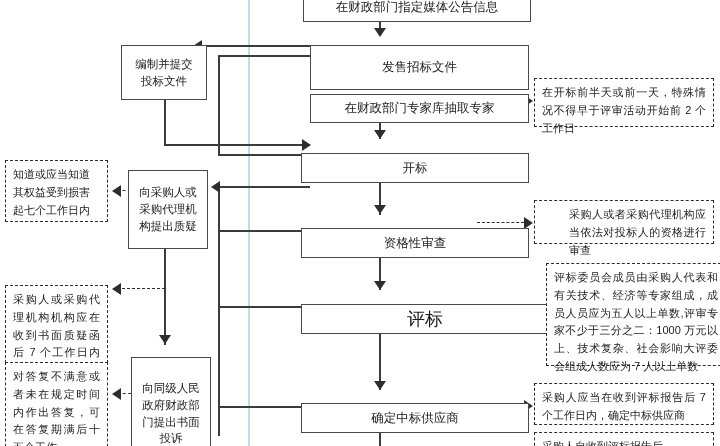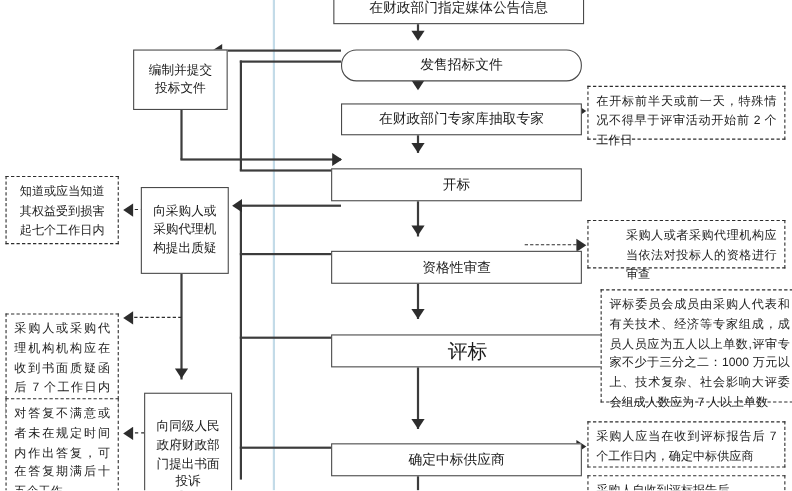--- a/index.html
+++ b/index.html
@@ -171,21 +171,21 @@
   <div class="arrow left" style="left:112px; top:388px;"></div>
 
   <div class="pbox" style="left:303px; top:-20px; width:228px; height:30px; font-size:12.5px;">
     <span class="txt">在财政部门指定媒体公告信息</span>
   </div>
 
   <div class="pbox" style="left:121px; top:33px; width:86px; height:55px; font-size:11.5px;">
     <span class="txt">编制并提交投标文件</span>
   </div>
 
-  <div class="pbox" style="left:310px; top:33px; width:219px; height:29px; font-size:12.5px;border-radius:14px;">
+  <div class="pbox" style="left:310px; top:33px; width:219px; height:45px; font-size:12.5px;">
     <span class="txt">发售招标文件</span>
   </div>
 
   <div class="pbox" style="left:310px; top:82px; width:219px; height:29px; font-size:12.5px;">
     <span class="txt">在财政部门专家库抽取专家</span>
   </div>
 
   <div class="pbox" style="left:301px; top:141px; width:228px; height:30px; font-size:12.5px;">
     <span class="txt">开标</span>
   </div>
@@ -207,21 +207,21 @@
   </div>
 
   <div class="pbox" style="left:301px; top:391px; width:228px; height:30px; font-size:12.5px;">
     <span class="txt">确定中标供应商</span>
   </div>
 
   <div class="abox" style="left:534px; top:78px; width:180px; height:49px; font-size:11px;">
     <span class="txt">在开标前半天或前一天，特殊情况不得早于评审活动开始前 2 个工作日</span>
   </div>
 
-  <div class="abox" style="left:5px; top:160px; width:103px; height:62px; font-size:11px; text-align:center;">
+  <div class="abox" style="left:5px; top:160px; width:103px; height:62px; font-size:11px; text-align:left;">
     <span class="txt">知道或应当知道其权益受到损害起七个工作日内</span>
   </div>
 
   <div class="abox" style="left:5px; top:245px; width:103px; height:93px; font-size:11px;margin-top:40px;">
     <span class="txt">采购人或采购代理机构机构应在收到书面质疑函后 7 个工作日内作出书面答复</span>
   </div>
 
   <div class="abox" style="left:534px; top:200px; width:180px; height:44px; font-size:11px;padding-left:34px;">
     <span class="txt">采购人或者采购代理机构应当依法对投标人的资格进行审查</span>
   </div>

